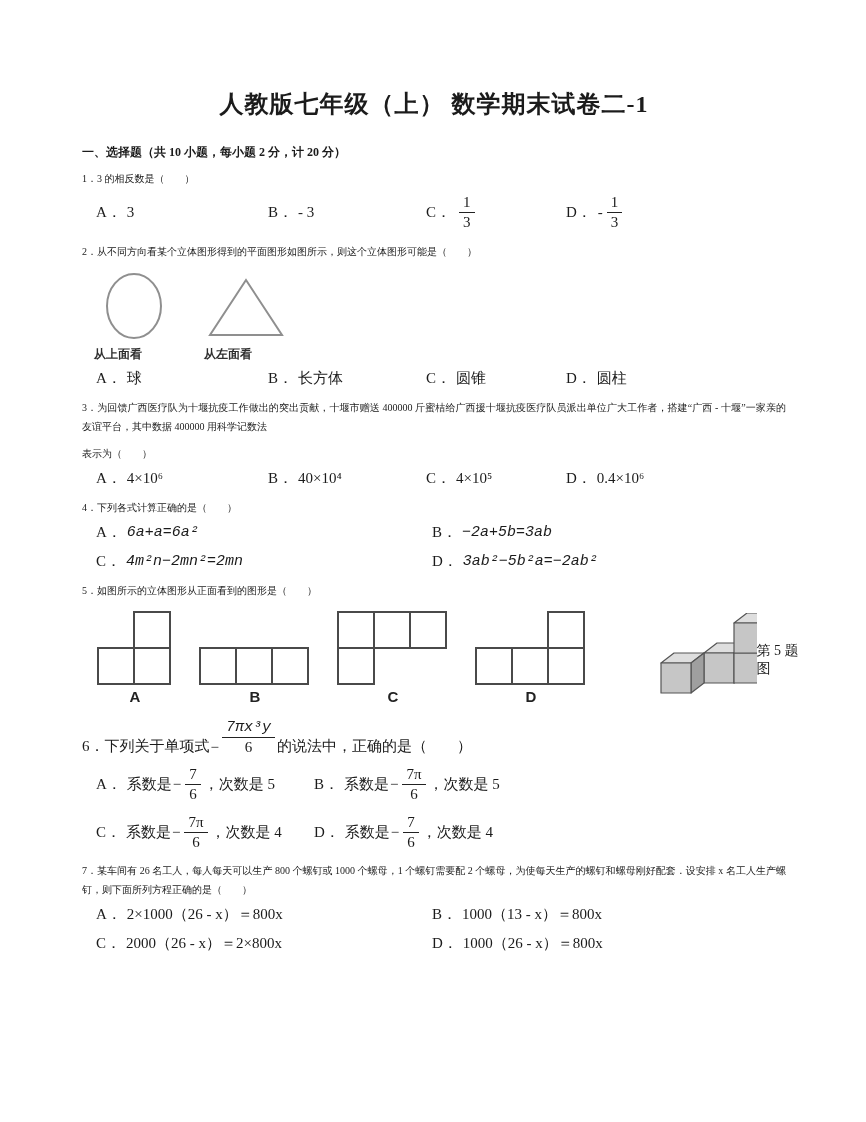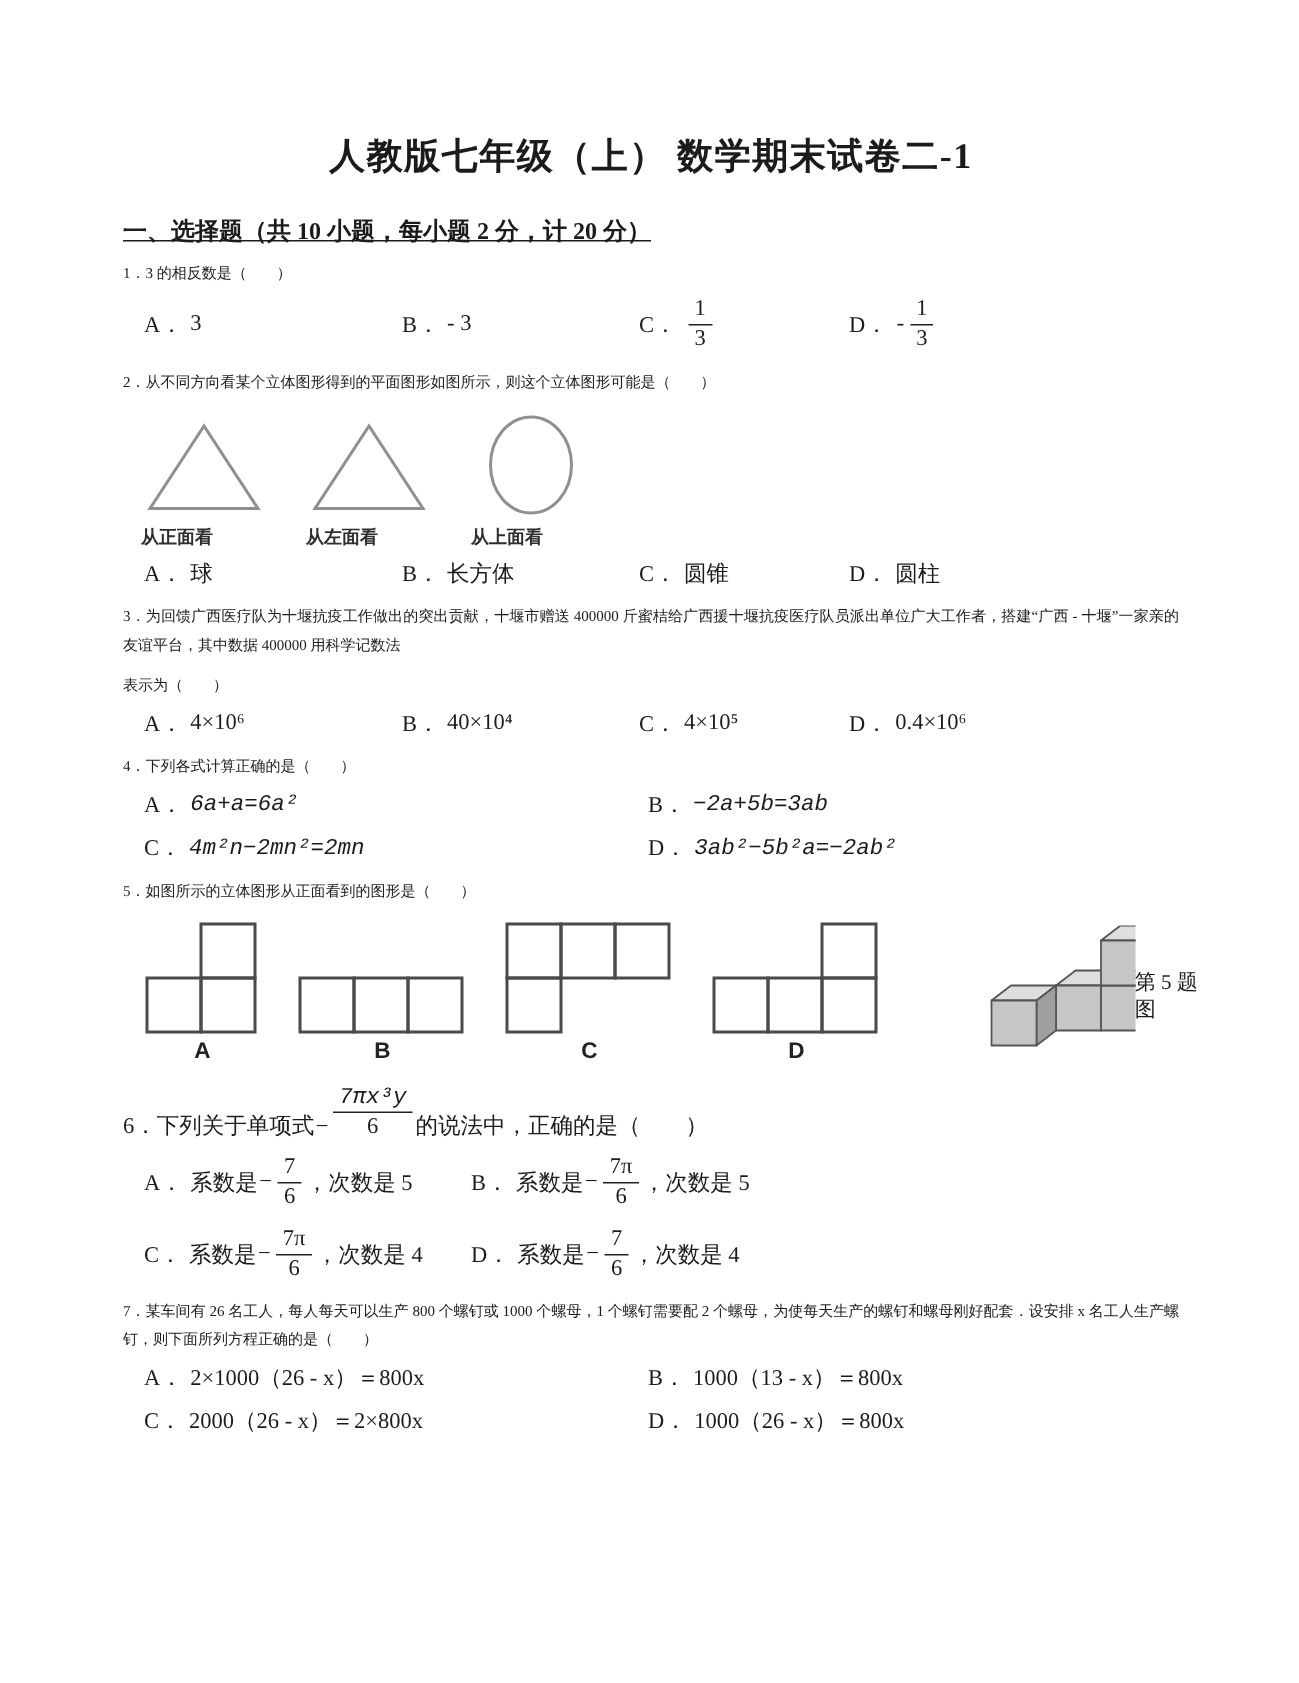--- a/index.html
+++ b/index.html
@@ -7,21 +7,21 @@
     width:866px;height:1122px;box-sizing:border-box;
     background:#ffffff;color:#1b1b1b;
     font-family:"Liberation Serif","DejaVu Serif",serif;
     padding:88px 80px 4px 82px;overflow:hidden;position:relative;
   }
   .title{
     font-size:24px;font-weight:bold;text-align:center;
     margin:0 0 24px 0;letter-spacing:1px;
   }
   .section-heading{
-    font-size:16px;font-weight:bold;margin:0 0 6px 0;text-decoration:underline;
+    font-size:12px;font-weight:bold;margin:0 0 6px 0;
   }
   .qt{font-size:10px;line-height:1.9;margin:8px 0 4px 0;text-align:justify;}
   .qt-tight{margin-bottom:2px;}
   .opts{display:flex;align-items:center;margin:6px 0 10px 14px;font-size:15px;}
   .opts .opt{display:flex;align-items:center;white-space:nowrap;}
   .opts4 .opt:nth-child(1){width:172px;}
   .opts4 .opt:nth-child(2){width:158px;}
   .opts4 .opt:nth-child(3){width:140px;}
   .opts2 .opt:nth-child(1){width:336px;}
   .opts2n .opt:nth-child(1){width:218px;}
@@ -81,36 +81,30 @@
           <span class="den">3</span>
         </span>
       </span>
     </div>
   </div>
 
   <div>
     <p class="qt qt-tight">2．从不同方向看某个立体图形得到的平面图形如图所示，则这个立体图形可能是（　　）</p>
     <div class="fig-row">
       <div class="fig">
-        <svg width="84" height="66">
-          <polygon points="42,5 6,60 78,60" fill="none" stroke="#8f8f8f" stroke-width="2"></polygon>
-        </svg>
-        <span class="fig-caption">从正面看</span>
+        <svg width="84" height="70">
+          <ellipse cx="40" cy="35" rx="27" ry="32" fill="none" stroke="#8f8f8f" stroke-width="2"></ellipse>
+        </svg>
+        <span class="fig-caption">从上面看</span>
       </div>
       <div class="fig">
         <svg width="84" height="66">
           <polygon points="42,5 6,60 78,60" fill="none" stroke="#8f8f8f" stroke-width="2"></polygon>
         </svg>
         <span class="fig-caption">从左面看</span>
-      </div>
-      <div class="fig">
-        <svg width="84" height="70">
-          <ellipse cx="40" cy="35" rx="27" ry="32" fill="none" stroke="#8f8f8f" stroke-width="2"></ellipse>
-        </svg>
-        <span class="fig-caption">从上面看</span>
       </div>
     </div>
     <div class="opts opts4">
       <span class="opt">
         <span class="olabel">A．</span>
         <span>球</span>
       </span>
       <span class="opt">
         <span class="olabel">B．</span>
         <span>长方体</span>

